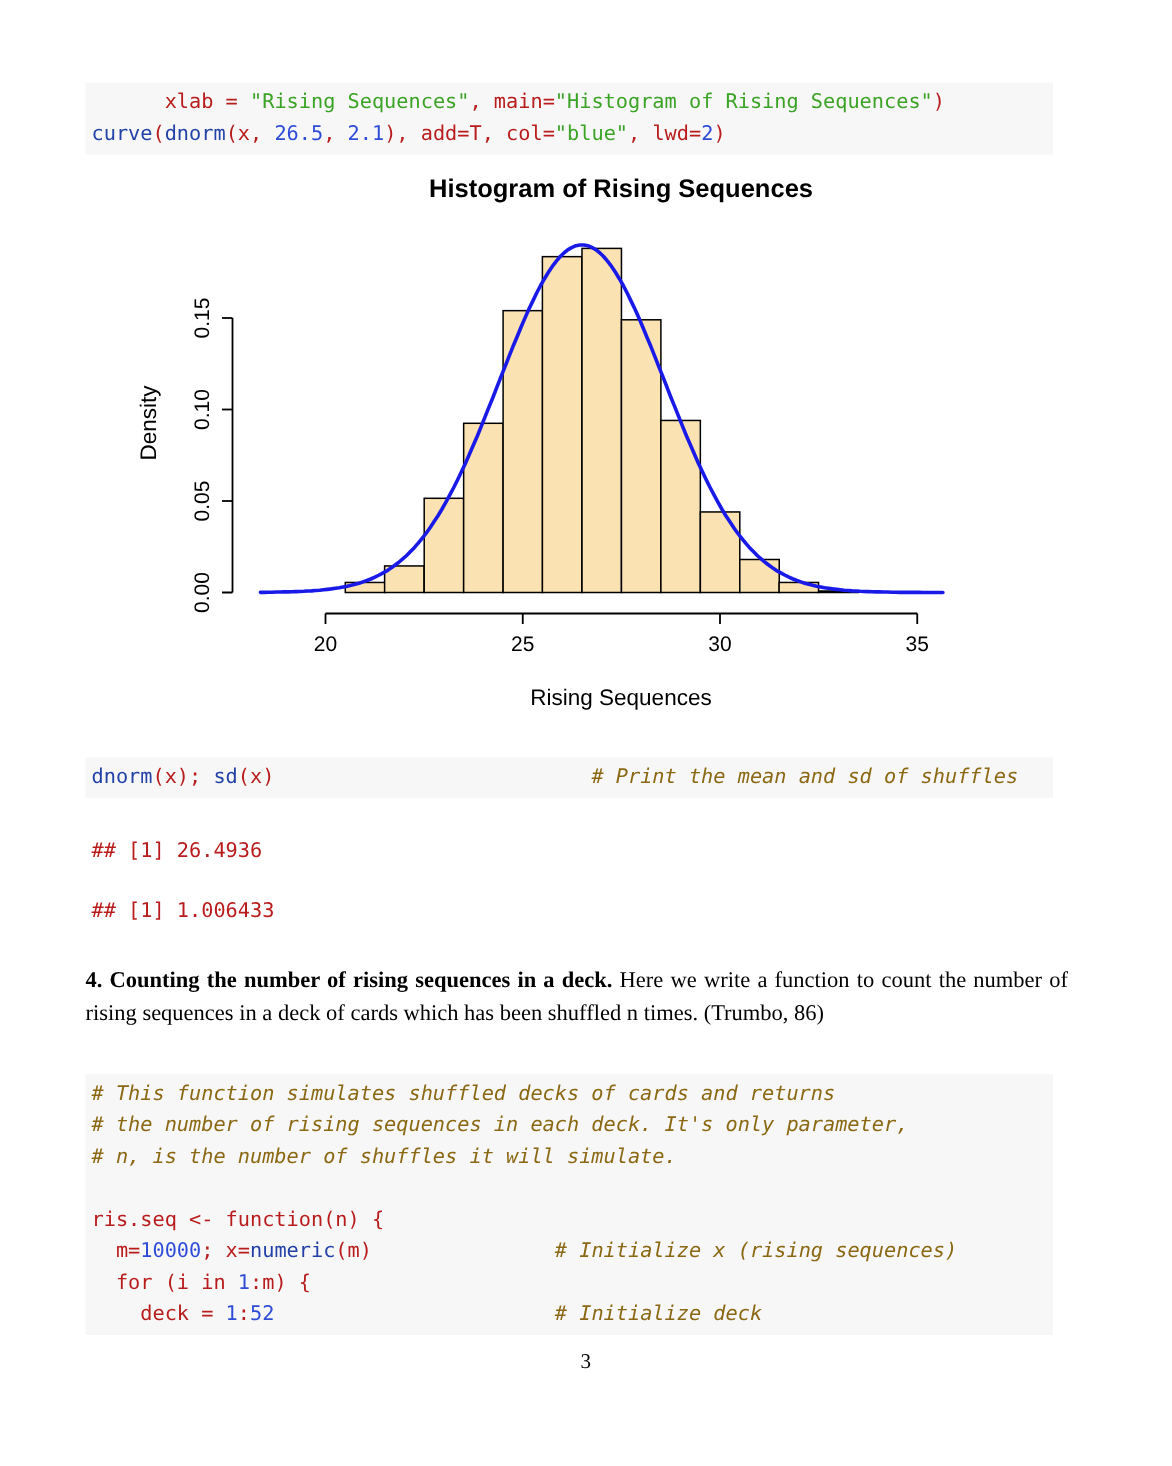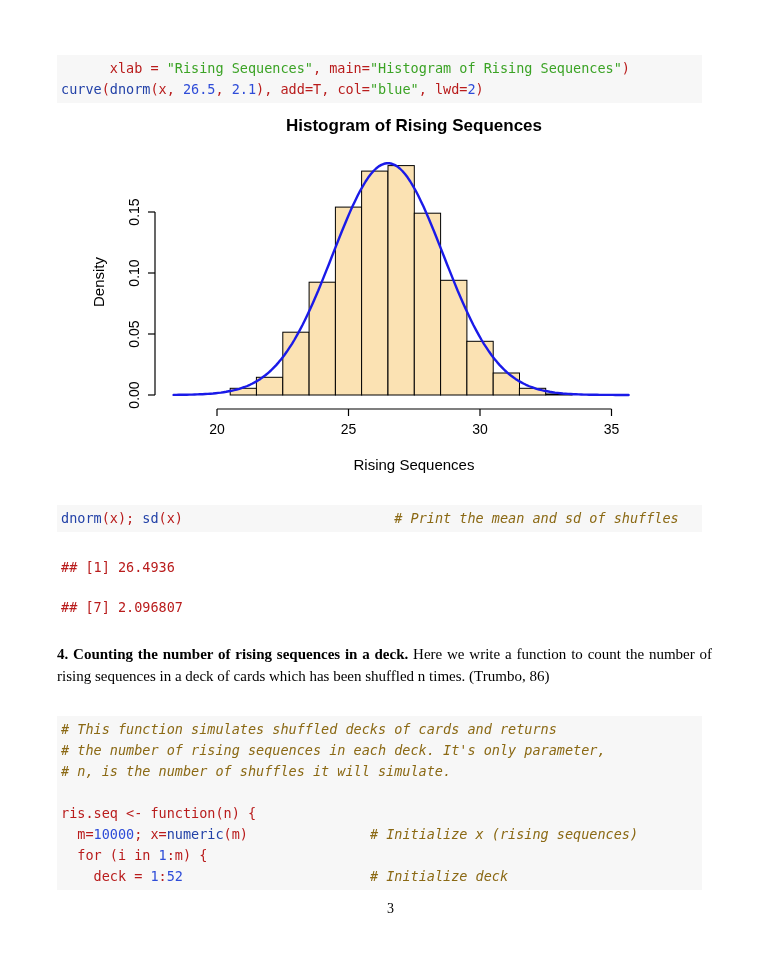--- a/index.html
+++ b/index.html
@@ -76,21 +76,21 @@
       <text x="79" y="169" text-anchor="middle" class="tick-label" transform="rotate(-90 79 169)">0.10</text>
       <line x1="88" y1="108" x2="95" y2="108" stroke="#000000" stroke-width="1.2"></line>
       <text x="79" y="108" text-anchor="middle" class="tick-label" transform="rotate(-90 79 108)">0.15</text>
       <text x="44" y="178" text-anchor="middle" class="axis-label" transform="rotate(-90 44 178)">Density</text>
     </svg>
 
   <pre class="code-block" style="top:505px;"><div class="cl"><span class="tok-kw">dnorm</span><span class="tok-std">(x); </span><span class="tok-kw">sd</span><span class="tok-std">(x)</span><span class="tok-std">                          </span><span class="tok-com"># Print the mean and sd of shuffles</span></div></pre>
 
   <pre class="output" style="top:557px;">## [1] 26.4936</pre>
 
-  <pre class="output" style="top:597px;">## [7] 2.096807</pre>
+  <pre class="output" style="top:597px;">## [1] 1.006433</pre>
 
   <p class="para" style="top:644px;"><b>4. Counting the number of rising sequences in a deck.</b><span> Here we write a function to count the number of rising sequences in a deck of cards which has been shuffled n times. (Trumbo, 86)</span></p>
 
   <pre class="code-block" style="top:716px;"><div class="cl"><span class="tok-com"># This function simulates shuffled decks of cards and returns</span></div><div class="cl"><span class="tok-com"># the number of rising sequences in each deck. It's only parameter,</span></div><div class="cl"><span class="tok-com"># n, is the number of shuffles it will simulate.</span></div><div class="cl">&nbsp;</div><div class="cl"><span class="tok-std">ris.seq &lt;- function(n) {</span></div><div class="cl"><span class="tok-std">  m=</span><span class="tok-num">10000</span><span class="tok-std">; x=</span><span class="tok-kw">numeric</span><span class="tok-std">(m)</span><span class="tok-std">               </span><span class="tok-com"># Initialize x (rising sequences)</span></div><div class="cl"><span class="tok-std">  for (i in </span><span class="tok-num">1</span><span class="tok-std">:m) {</span></div><div class="cl"><span class="tok-std">    deck = </span><span class="tok-num">1</span><span class="tok-std">:</span><span class="tok-num">52</span><span class="tok-std">                       </span><span class="tok-com"># Initialize deck</span></div></pre>
 
   <div class="pageno">3</div>
 
 </div>
 
 </body></html>

